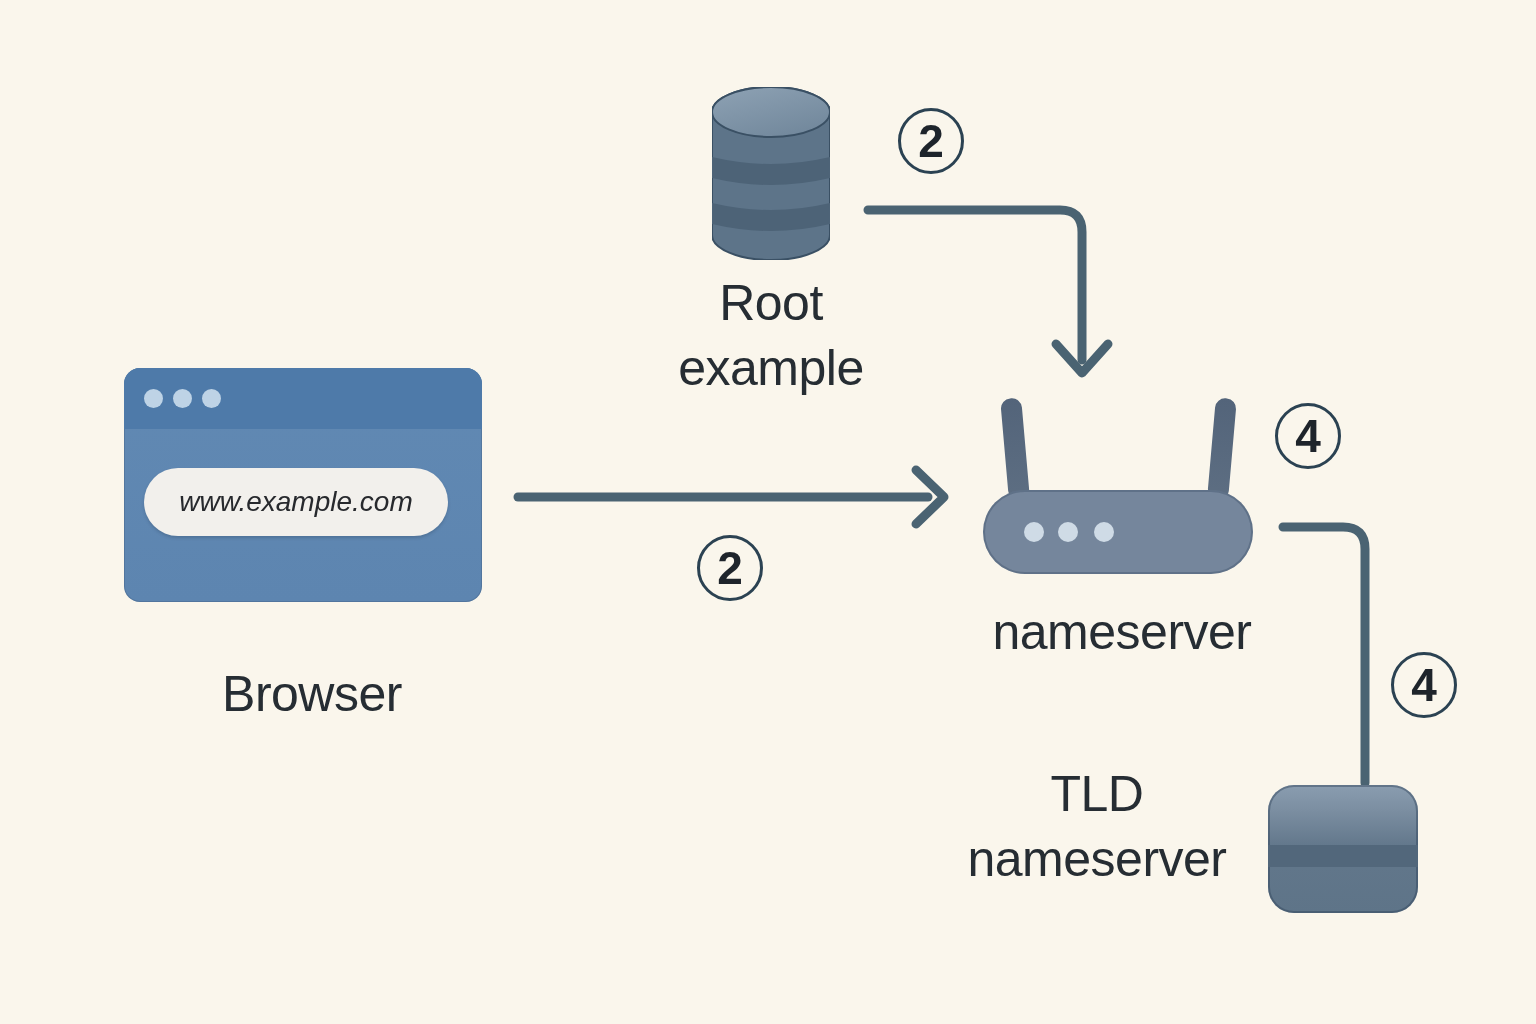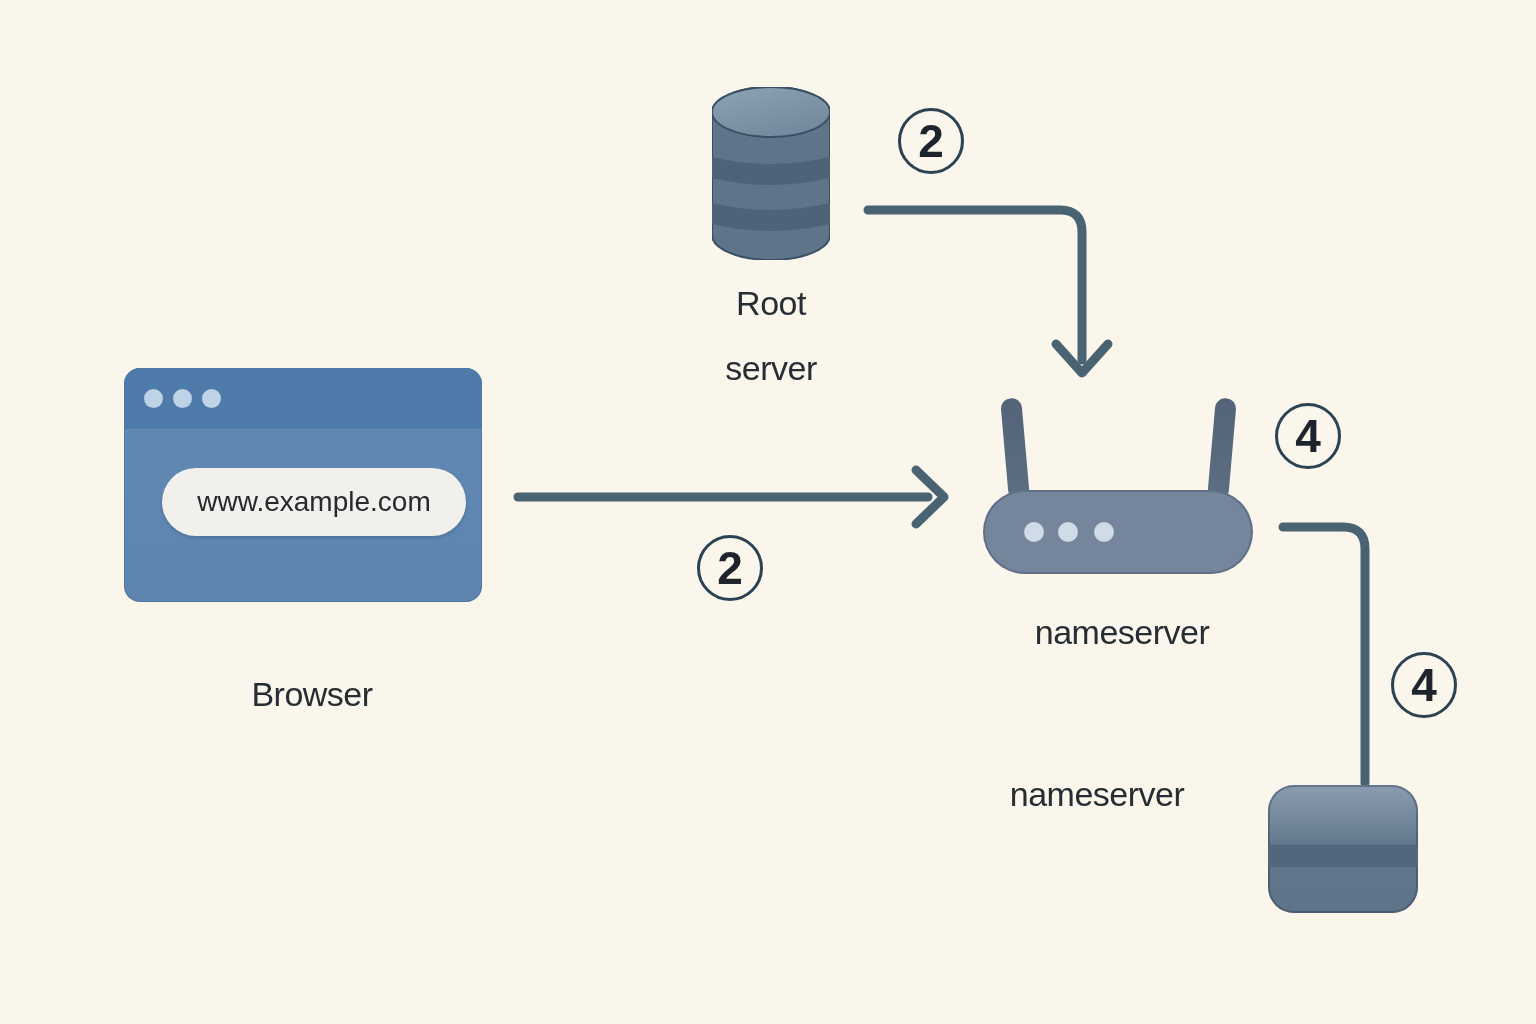--- a/index.html
+++ b/index.html
@@ -10,21 +10,21 @@
     font-family:"Liberation Sans", sans-serif;
     overflow:hidden;
   }
   .arrow-layer{position:absolute;inset:0;}
 
   
   .label{
     position:absolute;
     transform:translateX(-50%);
     text-align:center;
-    font-size:34px;
+    font-size:50px;
     line-height:65px;
     color:#262d33;
     letter-spacing:-0.5px;
     white-space:nowrap;
   }
 
   
   .badge{
     position:absolute;
     width:66px;height:66px;
@@ -49,27 +49,28 @@
     background:#4e7aa9;
     border-radius:16px 16px 0 0;
     display:flex;align-items:center;gap:10px;
     padding-left:20px;
   }
   .win-dot{
     width:19px;height:19px;border-radius:50%;
     background:#bed3e6;
   }
   .url-pill{
-    position:absolute;left:38px;top:100px;
+    position:absolute;left:20px;top:100px;
     width:304px;height:68px;
     background:#f2f0ec;
     border-radius:34px;
     display:flex;align-items:center;justify-content:center;
     font-size:28px;color:#27292d;
     box-shadow:0 2px 3px rgba(40,60,85,.25);
+    font-style:italic;
   }
 
   
   .root-icon{position:absolute;left:712px;top:87px;width:118px;height:173px;}
 
   
   .router{position:absolute;left:983px;top:396px;width:270px;height:178px;}
   .antenna{
     position:absolute;
     width:21px;height:102px;
@@ -160,32 +161,33 @@
       <span class="router-dot" style="left:111px"></span>
     </div>
   </div>
 
   <div class="tld-box">
     <div class="tld-band"></div>
   </div>
 
   <div class="label" style="left:771px;top:271px">
     <div>Root</div>
-    <div>server</div>
+    <div>example</div>
   </div>
 
   <div class="label" style="left:312px;top:662px">
     <div>Browser</div>
   </div>
 
   <div class="label" style="left:1122px;top:600px">
     <div>nameserver</div>
   </div>
 
   <div class="label" style="left:1097px;top:762px">
+    <div>TLD</div>
     <div>nameserver</div>
   </div>
 
   <div class="badge" style="left:898px;top:108px">2</div>
 
   <div class="badge" style="left:697px;top:535px">2</div>
 
   <div class="badge" style="left:1275px;top:403px">4</div>
 
   <div class="badge" style="left:1391px;top:652px">4</div>

